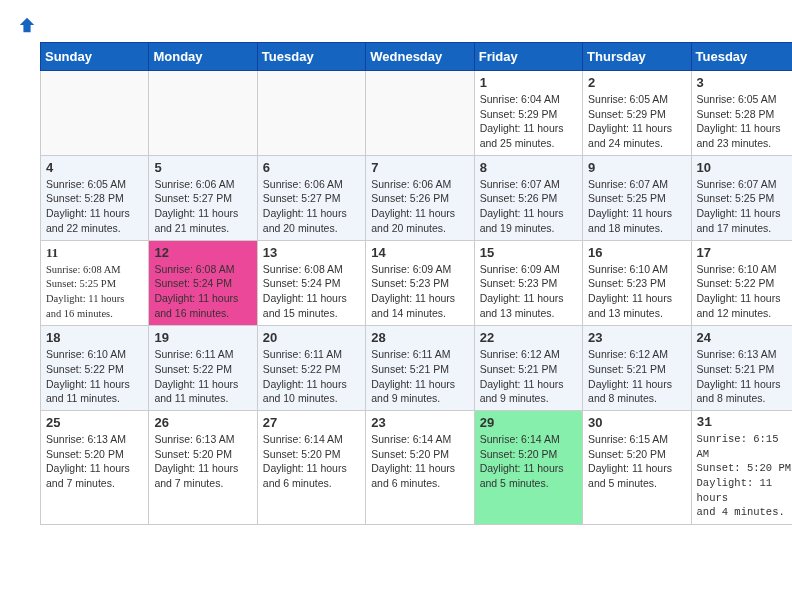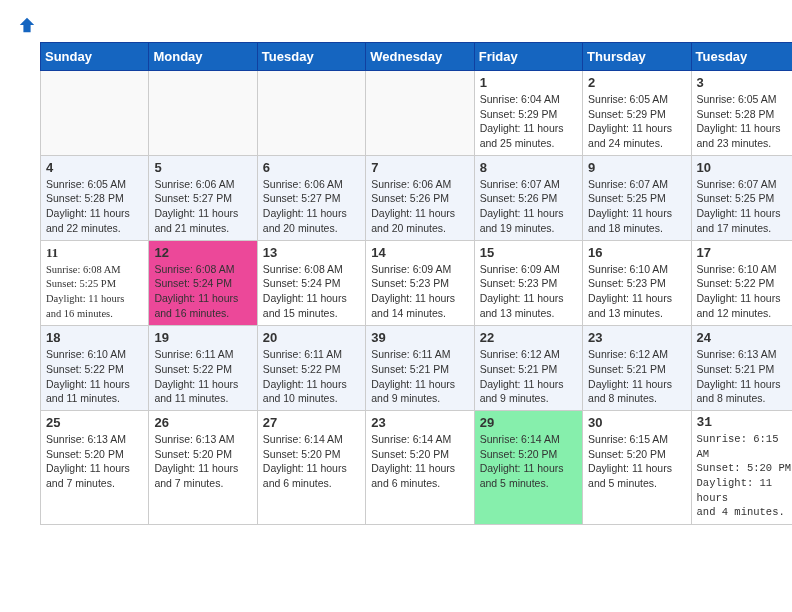--- a/index.html
+++ b/index.html
@@ -273,21 +273,21 @@
 and 11 minutes.</div>
         </td>
         <td style="background: rgb(240, 244, 251);">
           <span class="day-num">20</span>
           <div class="day-info" style="white-space: pre-line;">Sunrise: 6:11 AM
 Sunset: 5:22 PM
 Daylight: 11 hours
 and 10 minutes.</div>
         </td>
         <td style="background: rgb(240, 244, 251);">
-          <span class="day-num">39</span>
+          <span class="day-num">28</span>
           <div class="day-info" style="white-space: pre-line;">Sunrise: 6:11 AM
 Sunset: 5:21 PM
 Daylight: 11 hours
 and 9 minutes.</div>
         </td>
         <td style="background: rgb(240, 244, 251);">
           <span class="day-num">22</span>
           <div class="day-info" style="white-space: pre-line;">Sunrise: 6:12 AM
 Sunset: 5:21 PM
 Daylight: 11 hours

